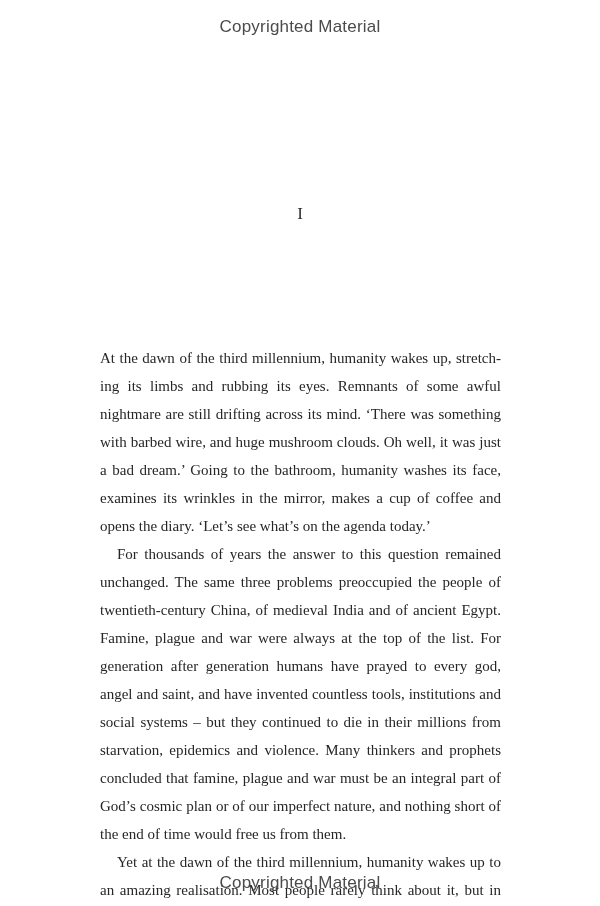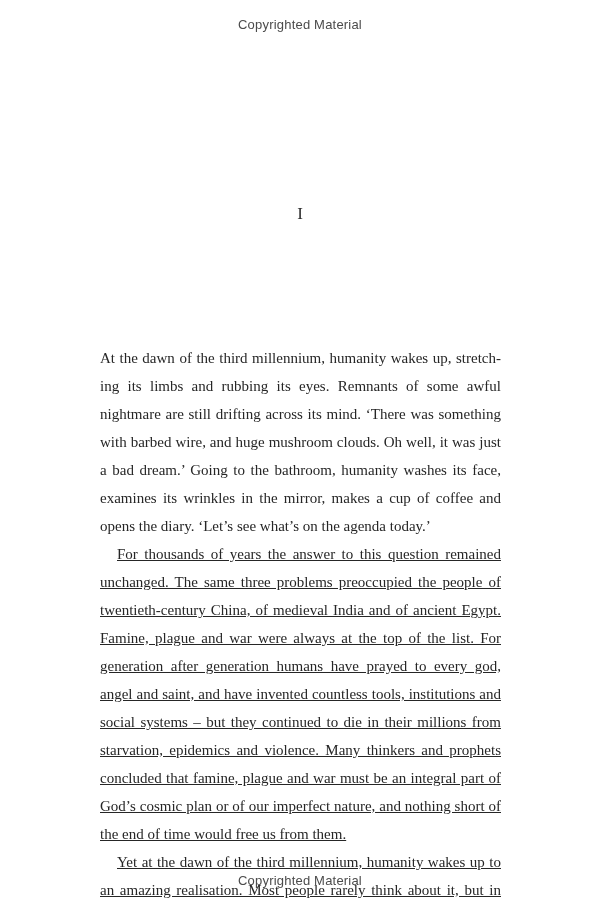--- a/index.html
+++ b/index.html
@@ -14,21 +14,21 @@
     background: #ffffff;
     font-family: "Liberation Serif", serif;
     overflow: hidden;
   }
   .copyright {
     position: absolute;
     left: 0;
     width: 600px;
     text-align: center;
     font-family: "Liberation Sans", sans-serif;
-    font-size: 13px;
+    font-size: 17px;
     color: #4b4b4b;
     letter-spacing: 0.2px;
   }
   .copyright.top { top: 17px; }
   .copyright.bottom { top: 873px; }
   .chapter-number {
     position: absolute;
     top: 204px;
     left: 0;
     width: 600px;
@@ -58,21 +58,20 @@
     color: #262626;
     text-align: justify;
     hyphens: manual;
   }
   .body-text p {
     margin: 0;
     padding: 0;
   }
   .body-text p + p {
     text-indent: 17px;
-    text-decoration: underline;
   }
 </style>
 </head>
 <body>
 
 <div class="page">
 
   <div class="copyright top">Copyrighted Material</div>
 
   <div class="chapter-number">I</div>

